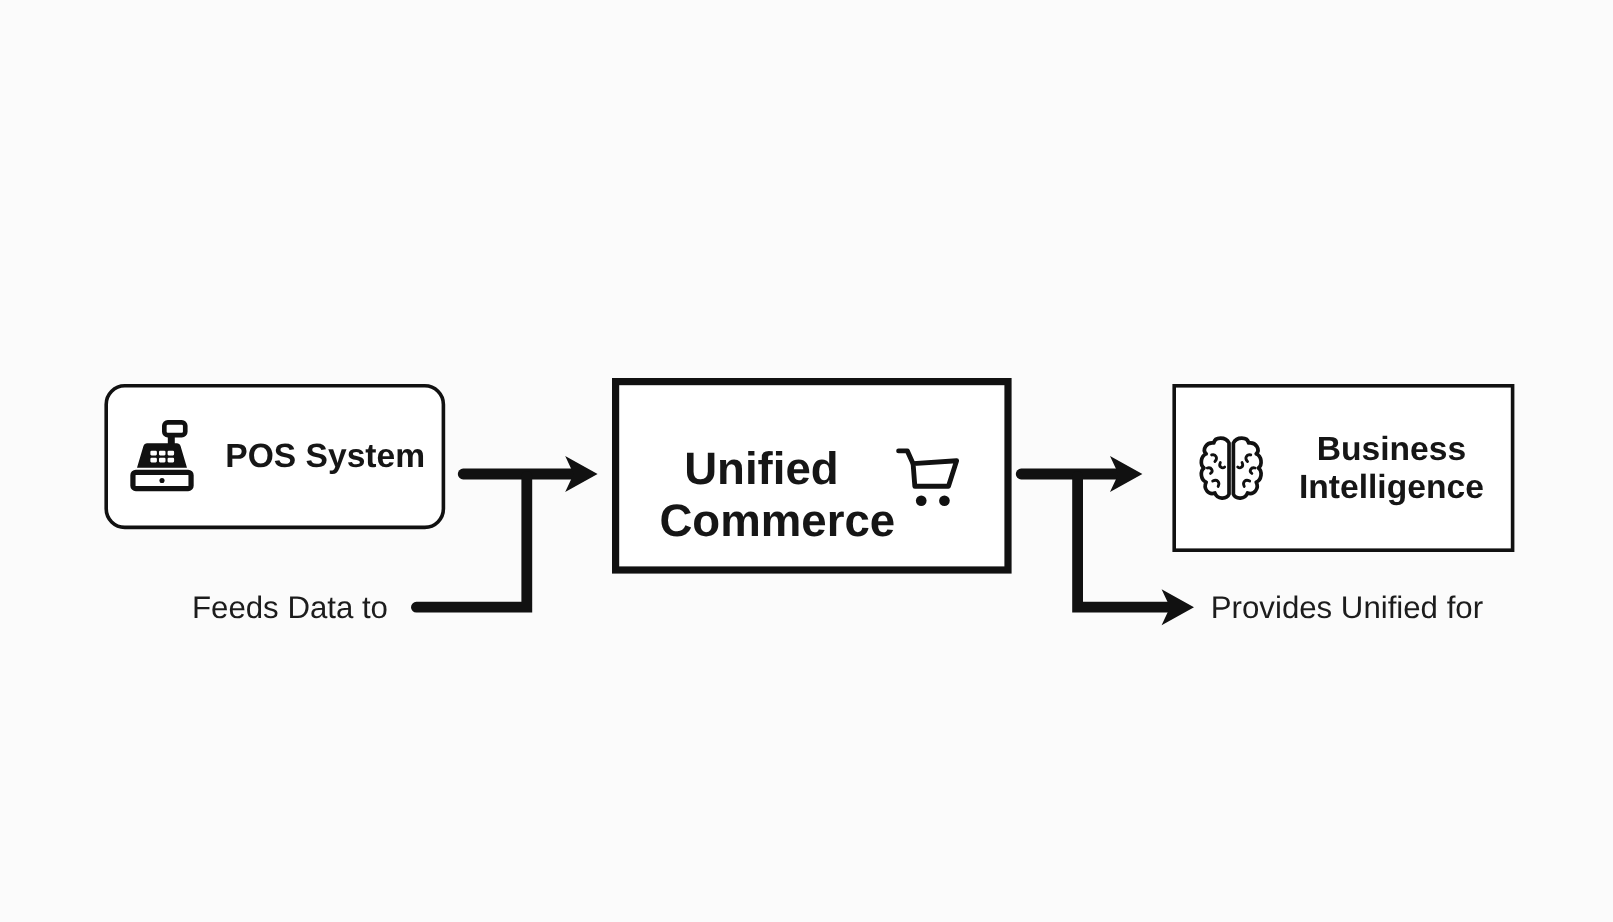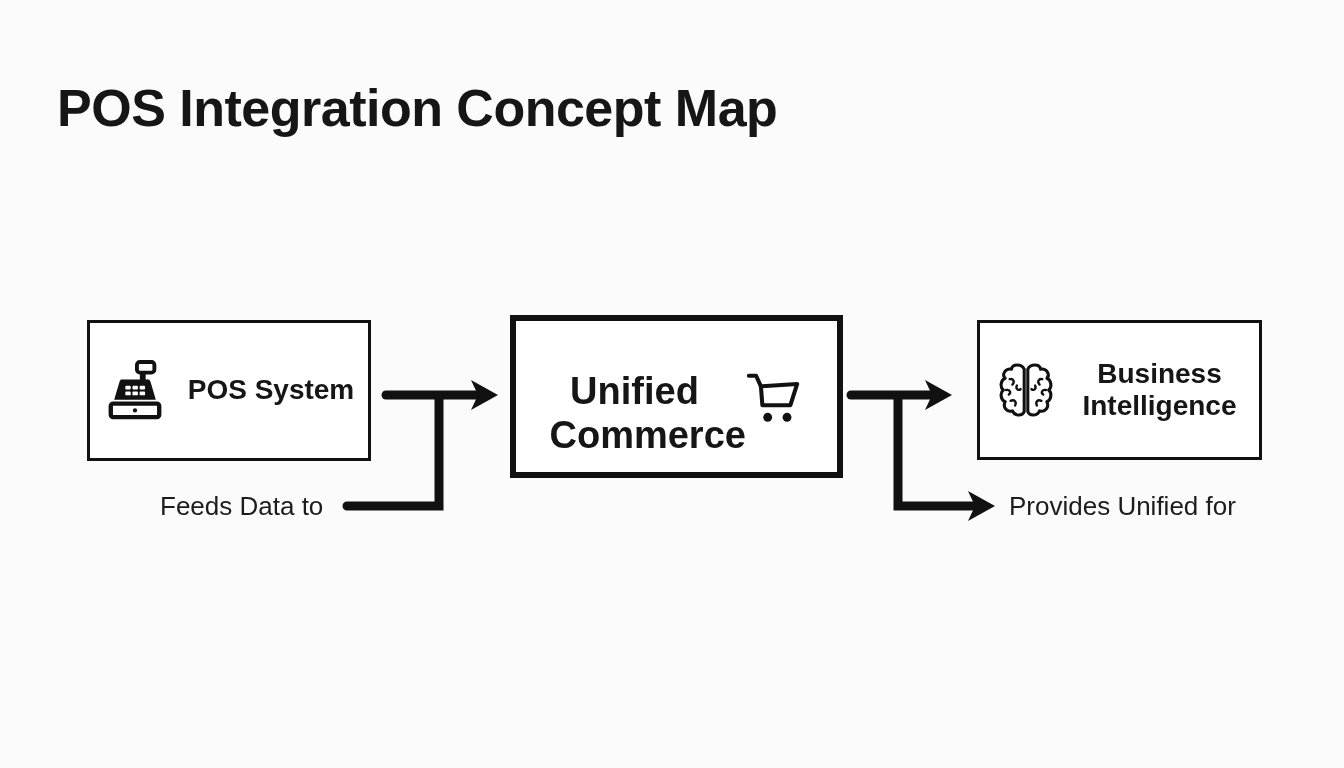--- a/index.html
+++ b/index.html
@@ -24,21 +24,21 @@
 
   .node {
     position: absolute;
     background: var(--nodebg, #ffffff);
     border: 3px solid var(--line, #111111);
     display: flex;
     align-items: center;
     justify-content: center;
     gap: 22px;
   }
-  .node-pos      { left: 87px;  top: 320px; width: 284px; height: 141px; }
+  .node-pos      { left: 87px;  top: 320px; width: 284px; height: 121px; border-radius: 17px; }
   .node-unified  { left: 510px; top: 315px; width: 333px; height: 163px; border-width: 6px; }
   .node-bi       { left: 977px; top: 320px; width: 285px; height: 140px; }
 
   .node-label {
     font-weight: 700;
     font-size: 28px;
     line-height: 1.16;
     text-align: center;
     color: var(--fg, #161616);
   }
@@ -72,21 +72,20 @@
   .connectors .head { fill: var(--line, #111111); stroke: none; }
 
   .icon-stroke { stroke: #111111; fill: none; }
   .icon-fill   { fill: #111111; stroke: none; }
 </style>
 </head>
 <body>
 
 <div class="stage">
 
-  <h1 class="page-title">POS Integration Concept Map</h1>
 
   <div class="node node-pos">
     <svg class="node-icon" width="62" height="64" viewBox="0 0 64 66" aria-hidden="true">
       <rect class="icon-stroke" x="34" y="3" width="18" height="11" rx="3" stroke-width="4"></rect>
       <rect class="icon-fill" x="37" y="13" width="6" height="9"></rect>
       <path class="icon-fill" d="M19 21 h26 a3 3 0 0 1 2.9 2.2 L53.5 42 h-43 L16.1 23.2 A3 3 0 0 1 19 21 Z"></path>
       <g fill="#ffffff">
         <rect x="22" y="27.5" width="5.6" height="4" rx="1"></rect>
         <rect x="29.4" y="27.5" width="5.6" height="4" rx="1"></rect>
         <rect x="36.8" y="27.5" width="5.6" height="4" rx="1"></rect>

